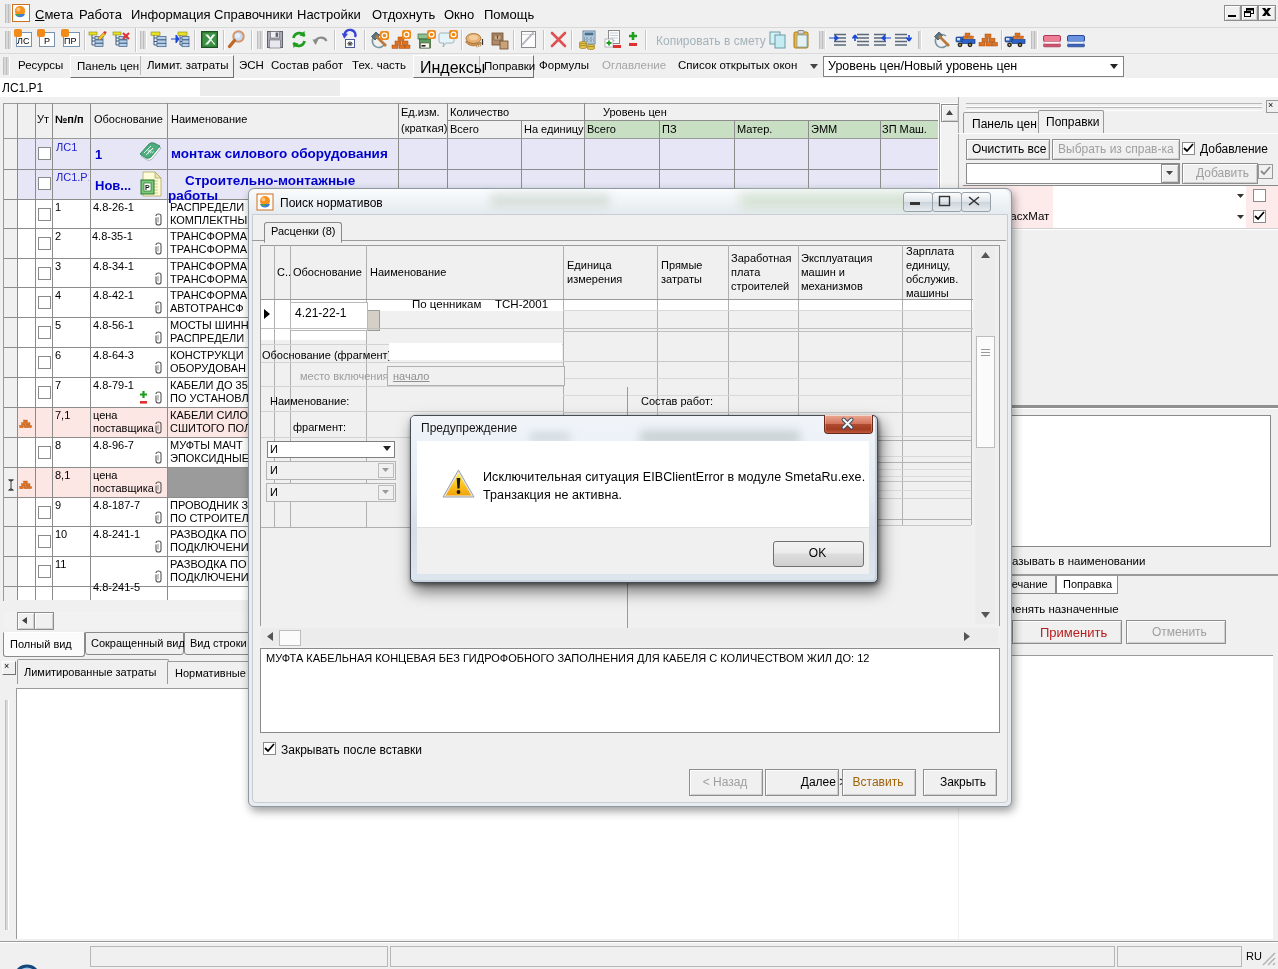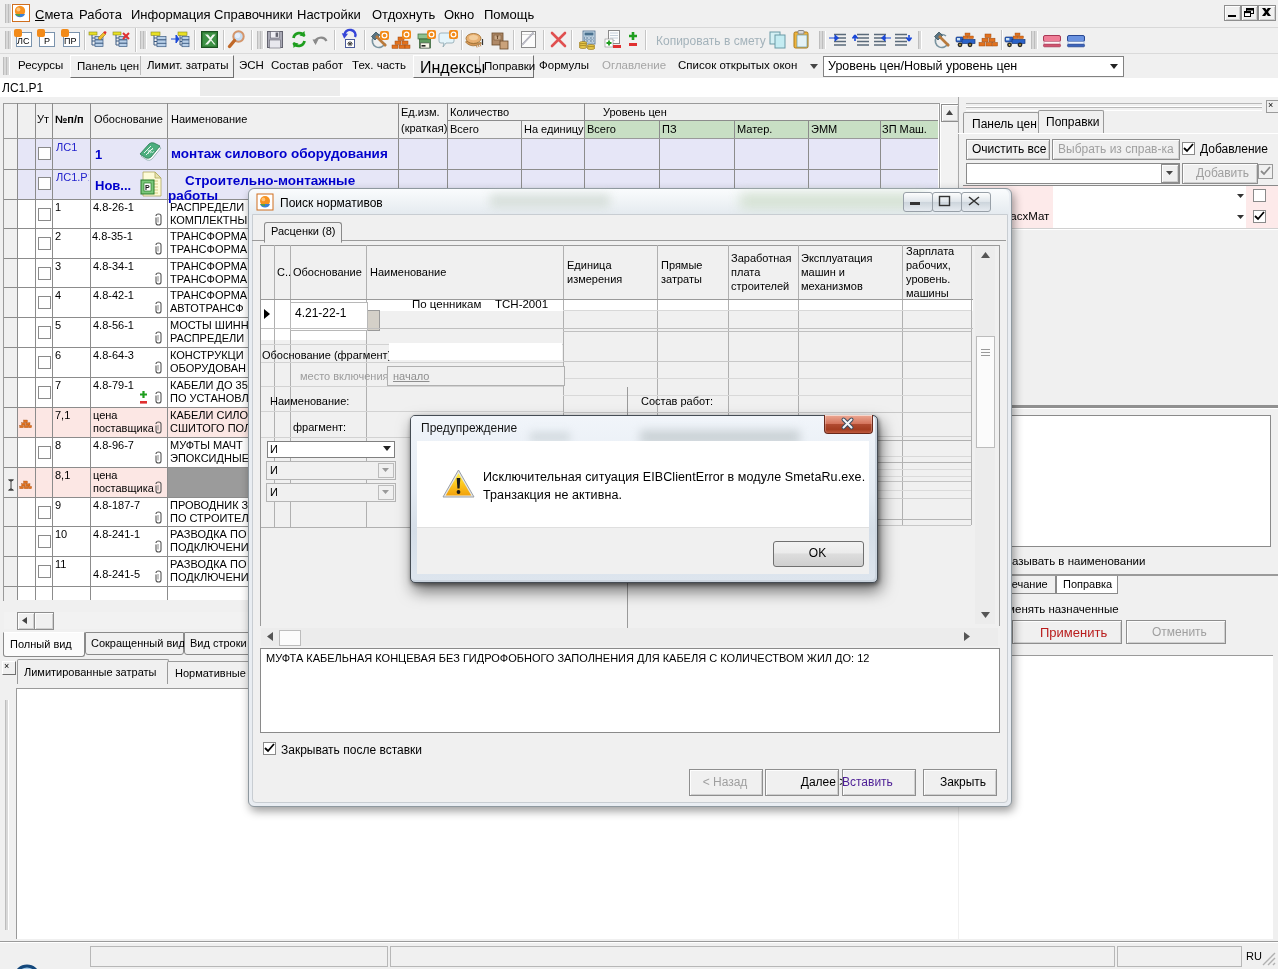--- a/index.html
+++ b/index.html
@@ -549,21 +549,21 @@
 <div class="tx" style="left:55px;top:528px;">10</div>
 <div class="tx" style="left:93px;top:528px;">4.8-241-1</div>
 <div class="tx" style="left:170px;top:528px;">РАЗВОДКА ПО</div>
 <div class="tx" style="left:170px;top:541px;">ПОДКЛЮЧЕНИ</div>
 <svg style="left:154px;top:540px;" width="9" height="14" viewBox="0 0 9 14">
 <path d="M2 3 Q2 1 4.5 1 Q7 1 7 3 L7 10 Q7 12 4.5 12 Q2 12 2 10 L2 4.5" fill="none" stroke="#555" stroke-width="1.1"></path>
 <path d="M4 4 L4 9.5" stroke="#888" stroke-width="1"></path>
 </svg>
 <div class="cb" style="left:38px;top:565px;"></div>
 <div class="tx" style="left:55px;top:558px;">11</div>
-<div class="tx" style="left:93px;top:568px;">4.8-241-5</div>
+<div class="tx" style="left:93px;top:581px;">4.8-241-5</div>
 <div class="tx" style="left:170px;top:558px;">РАЗВОДКА ПО</div>
 <div class="tx" style="left:170px;top:571px;">ПОДКЛЮЧЕНИ</div>
 <svg style="left:154px;top:570px;" width="9" height="14" viewBox="0 0 9 14">
 <path d="M2 3 Q2 1 4.5 1 Q7 1 7 3 L7 10 Q7 12 4.5 12 Q2 12 2 10 L2 4.5" fill="none" stroke="#555" stroke-width="1.1"></path>
 <path d="M4 4 L4 9.5" stroke="#888" stroke-width="1"></path>
 </svg>
 <svg style="left:7px;top:478px;" width="8" height="14" viewBox="0 0 10 15">
 <path d="M2 1 L8 1 M5 1 L5 14 M2 14 L8 14 M2 1 Q3.5 2.5 5 2.5 Q6.5 2.5 8 1 M2 14 Q3.5 12.5 5 12.5 Q6.5 12.5 8 14" stroke="#111" stroke-width="1" fill="none"></path>
 </svg>
 <div class="abs" style="left:941px;top:104px;width:16px;height:496px;background:#f2f2f2;"></div>
@@ -713,22 +713,22 @@
 <div class="tx" style="left:567px;top:273px;">измерения</div>
 <div class="tx" style="left:661px;top:259px;">Прямые</div>
 <div class="tx" style="left:661px;top:273px;">затраты</div>
 <div class="tx" style="left:731px;top:252px;text-align:right;">Заработная</div>
 <div class="tx" style="left:731px;top:266px;">плата</div>
 <div class="tx" style="left:731px;top:280px;">строителей</div>
 <div class="tx" style="left:801px;top:252px;">Эксплуатация</div>
 <div class="tx" style="left:801px;top:266px;">машин и</div>
 <div class="tx" style="left:801px;top:280px;">механизмов</div>
 <div class="tx" style="left:906px;top:245px;">Зарплата</div>
-<div class="tx" style="left:906px;top:259px;">рабочих,</div>
-<div class="tx" style="left:906px;top:273px;">уровень.</div>
+<div class="tx" style="left:906px;top:259px;">единицу,</div>
+<div class="tx" style="left:906px;top:273px;">обслужив.</div>
 <div class="tx" style="left:906px;top:287px;">машины</div>
 <svg style="left:264px;top:309px;" width="6" height="10" viewBox="0 0 6 10">
         <path d="M0 0 L6 5 L0 10 Z" fill="#000"></path>
       </svg>
 <div class="abs" style="left:366px;top:310px;width:12px;height:19px;background:#d4d0c8;border:1px solid #9a9a9a;"></div>
 <div class="abs" style="left:290px;top:302px;width:76px;height:27px;background:#fff;border:1px solid #b8b8b8;"></div>
 <div class="tx" style="left:295px;top:306px;font-size:12px;">4.21-22-1</div>
 <div class="abs tx" style="left:412px;top:300px;height:11px;overflow:hidden;font-size:11.5px;"><span style="position:relative;top:-2px;">По ценникам</span></div>
       <div class="abs tx" style="left:495px;top:300px;height:11px;overflow:hidden;font-size:11.5px;"><span style="position:relative;top:-2px;">ТСН-2001</span></div>
 <div class="abs" style="left:261px;top:328px;width:712px;height:1px;background:#c0c0c0;"></div>
@@ -805,21 +805,21 @@
 <div class="cb" style="left:263px;top:742px;"></div>
 <svg style="left:265px;top:744px;" width="9" height="8" viewBox="0 0 9 8">
         <path d="M0 4 L3 7 L9 0" stroke="#000" stroke-width="1.8" fill="none"></path>
       </svg>
 <div class="tx" style="left:281px;top:743px;font-size:12px;">Закрывать после вставки</div>
 <div class="btn" style="left:689px;top:769px;width:72px;height:25px;"></div>
 <div class="tx" style="left:689px;top:775px;width:72px;text-align:center;font-size:12px;color:#9f9f9f;">&lt; Назад</div>
 <div class="btn" style="left:765px;top:769px;width:72px;height:25px;"></div>
 <div class="tx" style="left:765px;top:775px;width:85px;text-align:center;font-size:12px;color:#000;padding-left:16px;">Далее &gt;</div>
 <div class="btn" style="left:842px;top:769px;width:72px;height:25px;"></div>
-<div class="tx" style="left:842px;top:775px;width:72px;text-align:left;font-size:12px;color:#4c1d95;">Вставить</div>
+<div class="tx" style="left:842px;top:775px;width:72px;text-align:center;font-size:12px;color:#a16207;">Вставить</div>
 <div class="btn" style="left:923px;top:769px;width:72px;height:25px;"></div>
 <div class="tx" style="left:923px;top:775px;width:80px;text-align:center;font-size:12px;color:#000;">Закрыть</div>
 </div>
 <div id="warndlg">
 <div class="abs" style="left:410px;top:415px;width:466px;height:166px;background:#ccd5df;border:1px solid #454c54;border-radius:5px;box-shadow:3px 8px 16px rgba(0,0,0,0.55),1px 2px 4px rgba(0,0,0,0.45);"></div>
 <div class="abs" style="left:411px;top:416px;width:464px;height:164px;background:linear-gradient(#f1f5fa,#e4ebf3 45%,#d5dee8 70%,#dde5ee);border-radius:4px;"></div>
 <div class="abs" style="left:640px;top:430px;width:160px;height:14px;background:#aeb8ba;filter:blur(5px);opacity:0.55;"></div>
 <div class="abs" style="left:530px;top:432px;width:40px;height:10px;background:#b8c2c6;filter:blur(4px);opacity:0.5;"></div>
 <div class="tx" style="left:421px;top:421px;font-size:12px;color:#151515;">Предупреждение</div>
 <div class="abs" style="left:824px;top:415px;width:47px;height:18px;background:linear-gradient(#eda994,#d4745c 48%,#b04a30 52%,#a33c20 80%,#bf5a3e);border:1px solid #69281a;border-top:none;border-radius:0 0 4px 4px;box-shadow:inset 0 1px 0 rgba(255,255,255,0.55),inset 1px 0 0 rgba(255,255,255,0.25),inset -1px 0 0 rgba(255,255,255,0.25);"></div>

